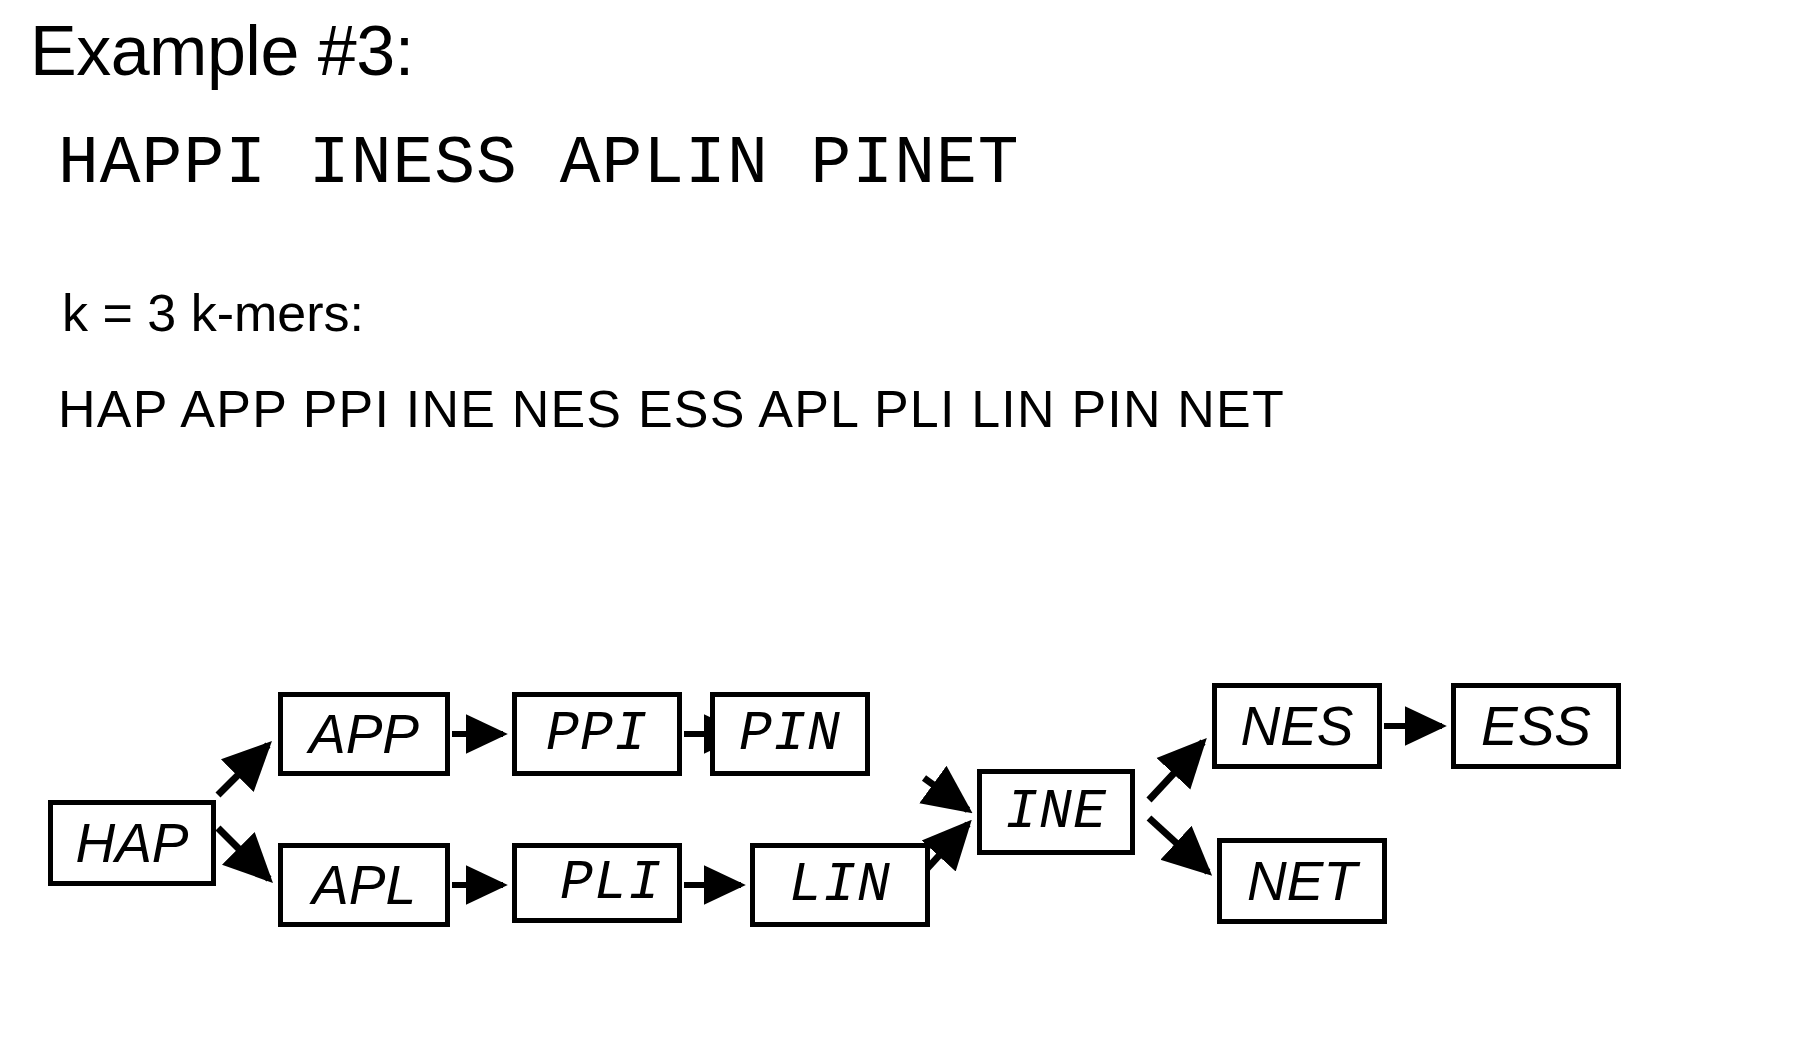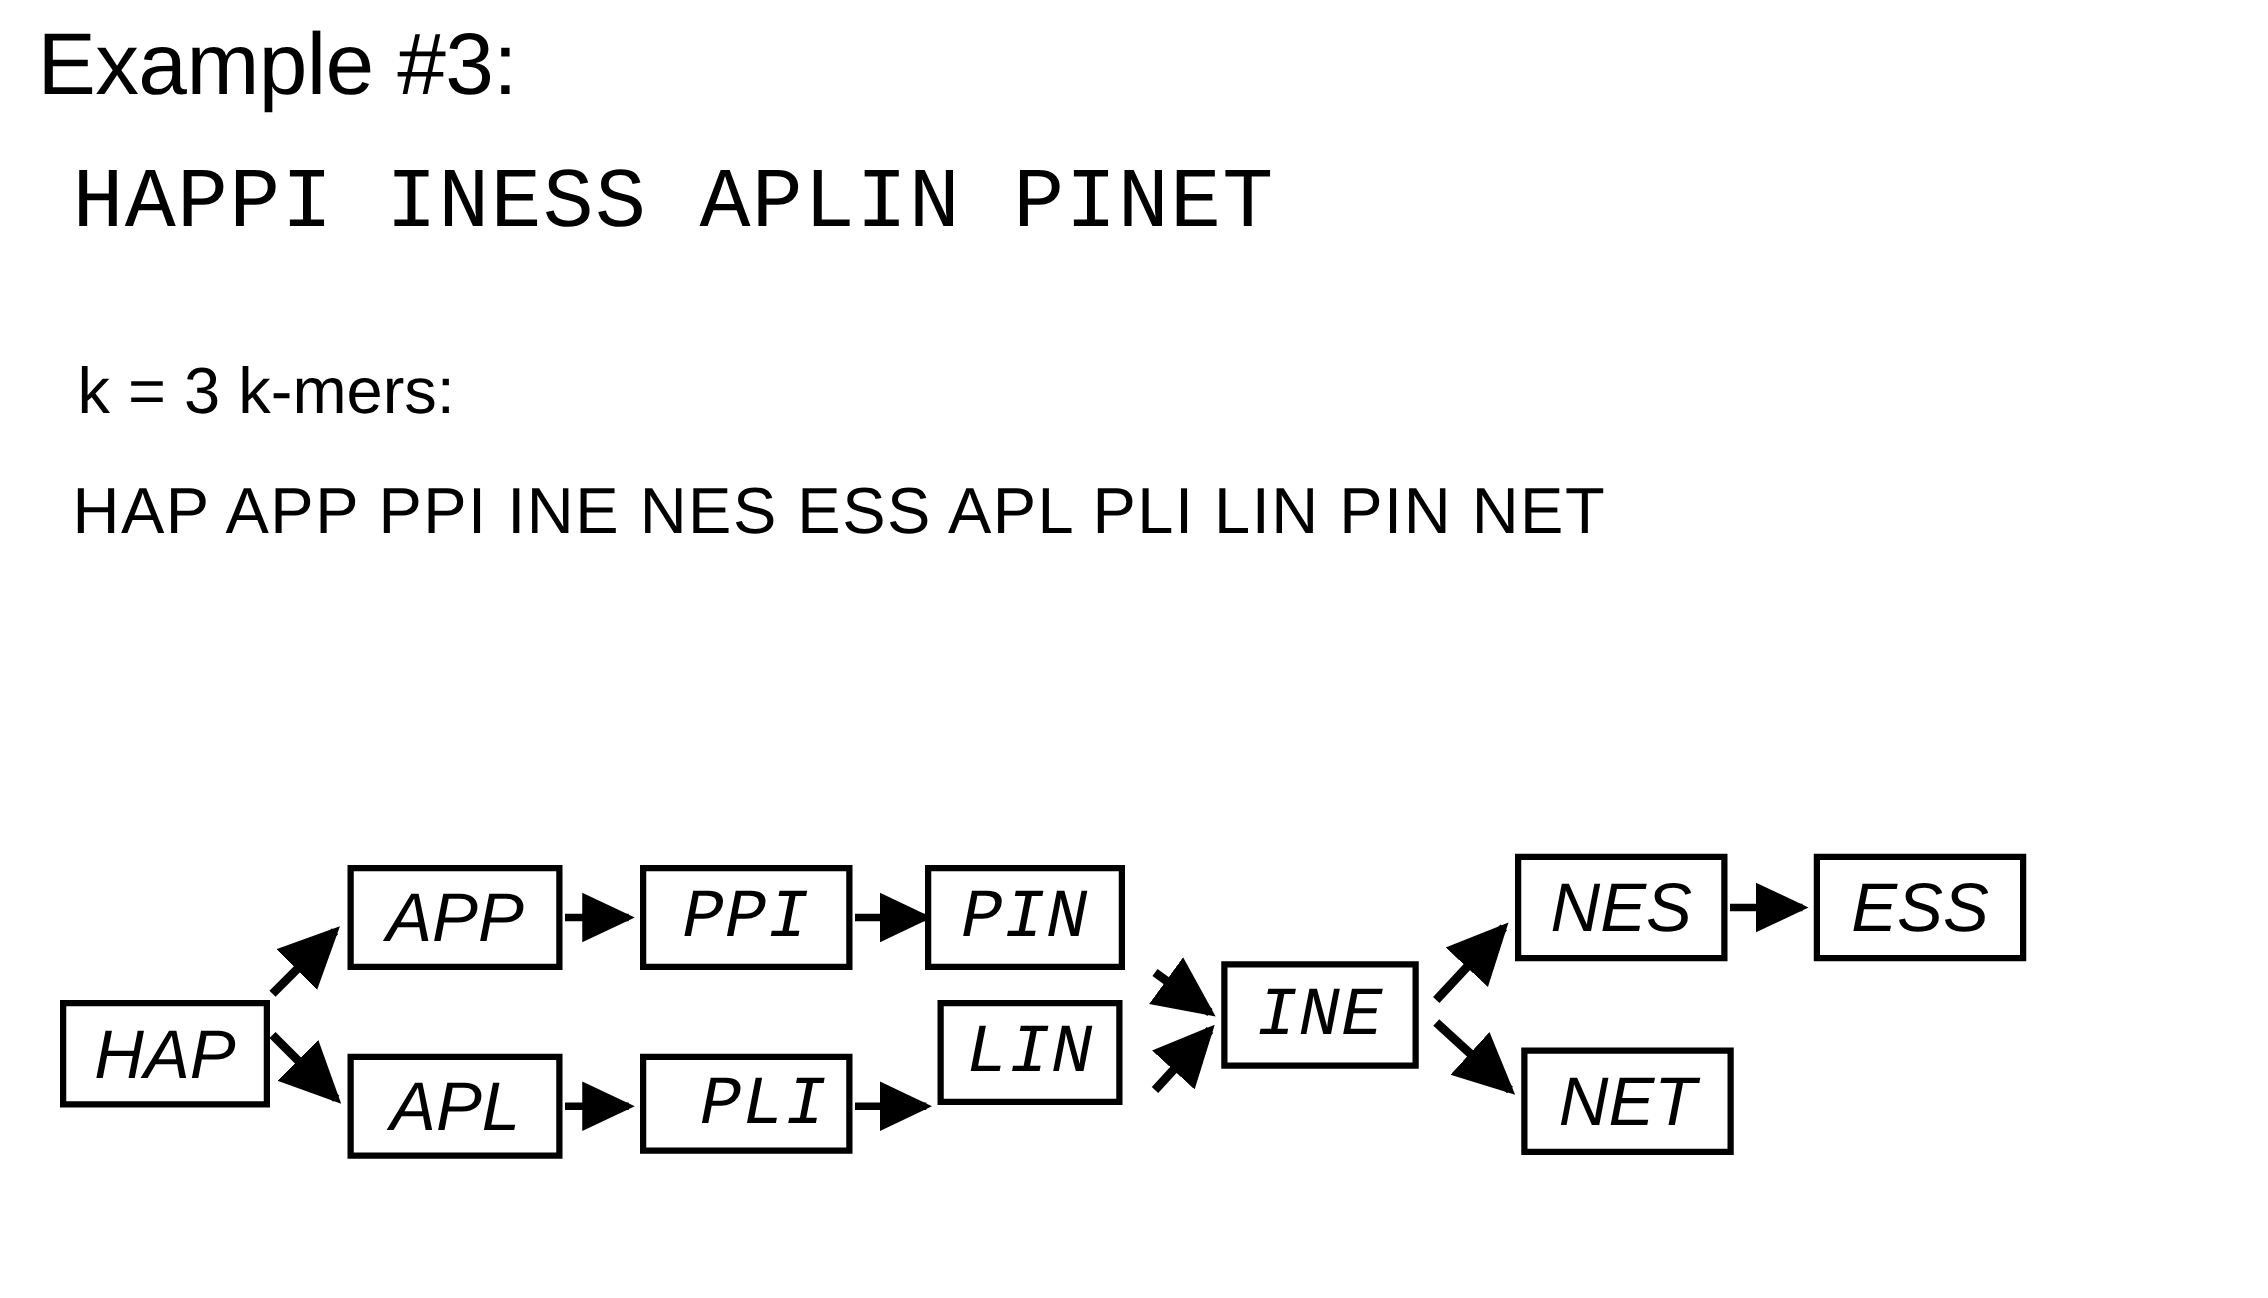--- a/index.html
+++ b/index.html
@@ -98,24 +98,24 @@
     white-space: pre;
     font-style: italic;
   }
   .node-sans  { font-family: "Liberation Sans", sans-serif; }
   .node-mono  { font-family: "Liberation Mono", "DejaVu Sans Mono", monospace; letter-spacing: 1px; }
 
   
   #node-hap { left: 48px;   top: 800px; width: 168px; height: 86px; }
   #node-app { left: 278px;  top: 692px; width: 172px; height: 84px; }
   #node-ppi { left: 512px;  top: 692px; width: 170px; height: 84px; }
-  #node-pin { left: 740px;  top: 692px; width: 160px; height: 84px; }
+  #node-pin { left: 710px;  top: 692px; width: 160px; height: 84px; }
   #node-apl { left: 278px;  top: 843px; width: 172px; height: 84px; }
   #node-pli { left: 512px;  top: 843px; width: 170px; height: 80px; padding-left: 28px; }
-  #node-lin { left: 750px;  top: 800px; width: 148px; height: 84px; }
+  #node-lin { left: 750px;  top: 843px; width: 180px; height: 84px; }
   #node-ine { left: 977px;  top: 769px; width: 158px; height: 86px; }
   #node-nes { left: 1212px; top: 683px; width: 170px; height: 86px; }
   #node-ess { left: 1451px; top: 683px; width: 170px; height: 86px; }
   #node-net { left: 1217px; top: 838px; width: 170px; height: 86px; }
 </style>
 </head>
 <body>
 
 <div class="slide">
 

